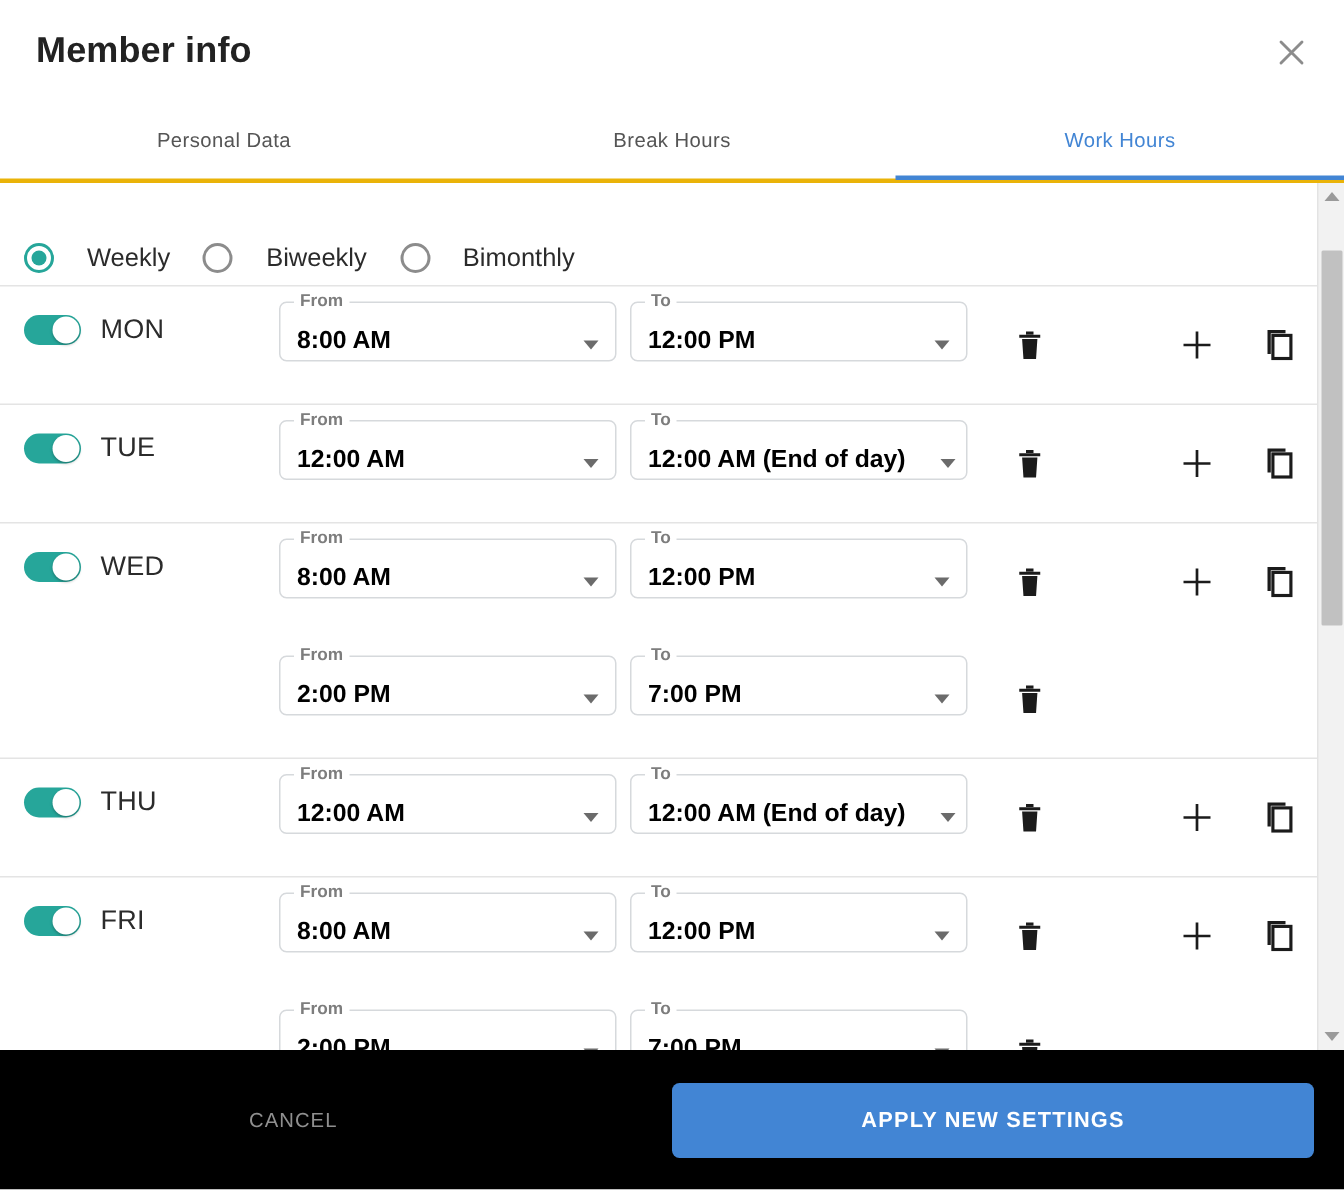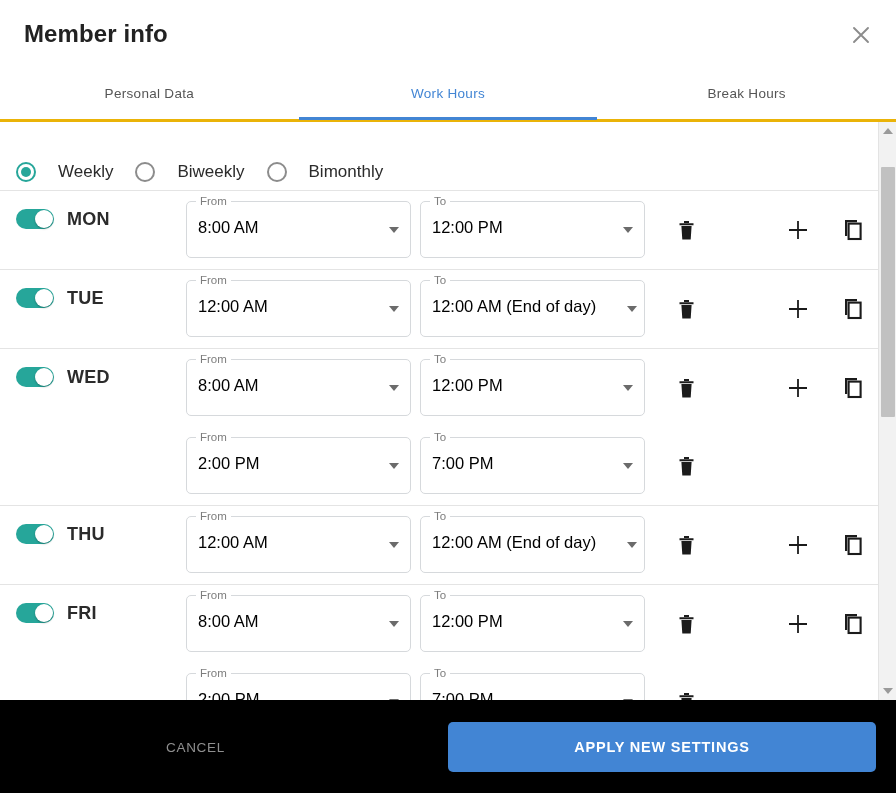--- a/index.html
+++ b/index.html
@@ -131,24 +131,23 @@
   .slot-row {
     display: flex;
     align-items: flex-start;
     height: 78px;
     padding-left: 16px;
   }
   .day-cell {
     width: 170px;
     flex: 0 0 170px;
     display: flex;
-    align-items: flex-start;
+    align-items: flex-end;
     gap: 13px;
     padding-top: 18px;
-    font-weight: bold;
   }
   .toggle {
     width: 38px; height: 20px;
     border-radius: 10px;
     background: #26a69a;
     position: relative;
     flex: 0 0 38px;
     cursor: pointer;
   }
   .toggle .knob {
@@ -162,23 +161,24 @@
   .day-name {
     font-size: 18px;
     color: #2b2b2b;
     letter-spacing: .2px;
   }
 
   
   .field {
     position: relative;
     width: 225px;
-    height: 57px;
+    height: 40px;
     margin-top: 10px;
     cursor: pointer;
+    font-weight: bold;
   }
   .field + .field { margin-left: 9px; }
   .field .outline {
     position: absolute;
     inset: 0;
     border: 1px solid #d6d9dc;
     border-radius: 5px;
     pointer-events: none;
   }
   .field .notch {
@@ -326,25 +326,25 @@
           <path d="M4 4 L18 18 M18 4 L4 18" stroke="#8c8c8c" stroke-width="1.9" fill="none" stroke-linecap="round"></path>
         </svg>
       </span>
     </div>
   </div>
 
   <div class="tabs">
     <div class="tab">
       <span>Personal Data</span>
     </div>
+    <div class="tab">
+      <span>Break Hours</span>
+    </div>
     <div class="tab active">
       <span>Work Hours</span>
-    </div>
-    <div class="tab">
-      <span>Break Hours</span>
     </div>
   </div>
 
   <div class="body-wrap">
     <div class="scroll-area">
 
       <div class="mode-row">
         <div class="radio-opt">
           <div class="radio checked"></div>
           <span class="radio-label">Weekly</span>

